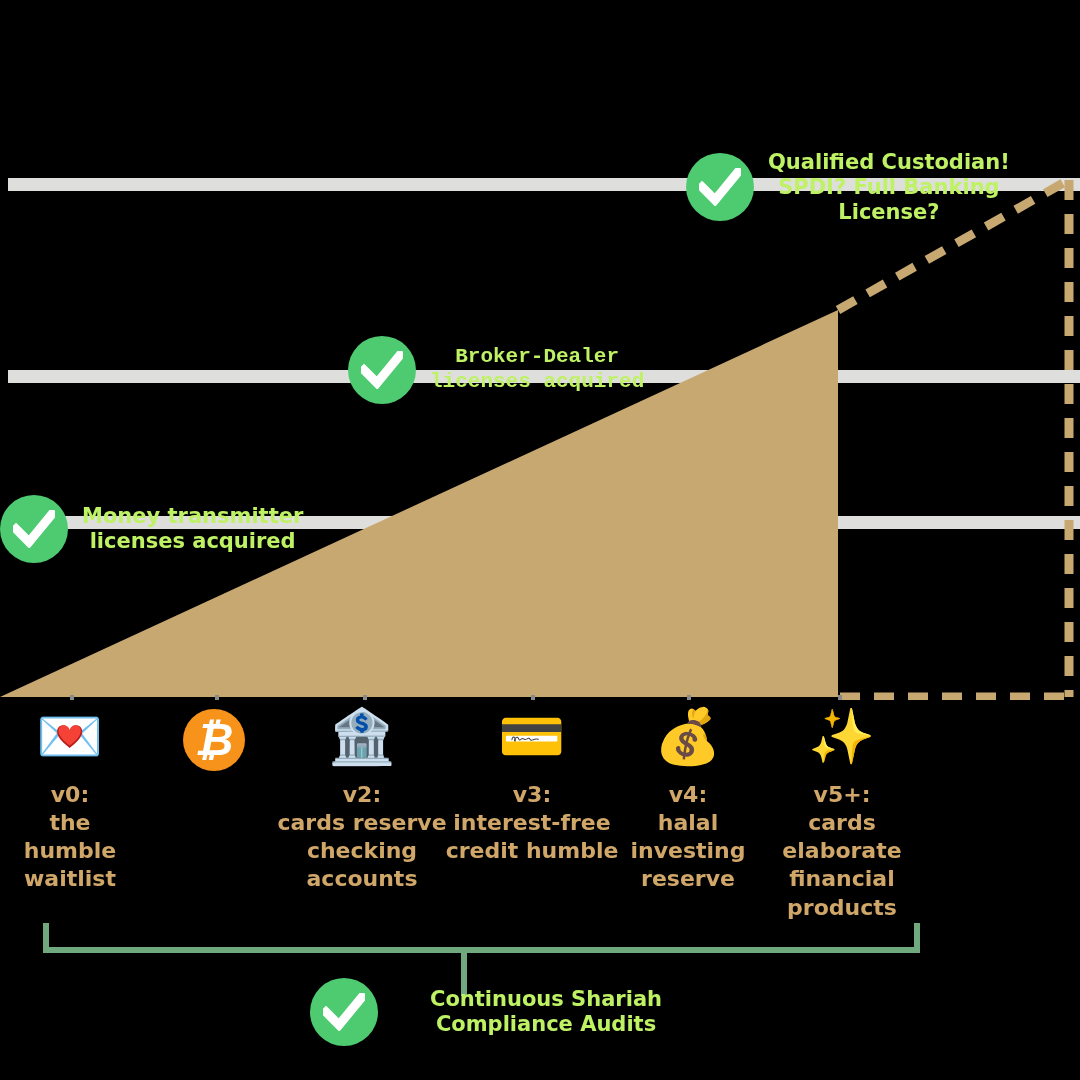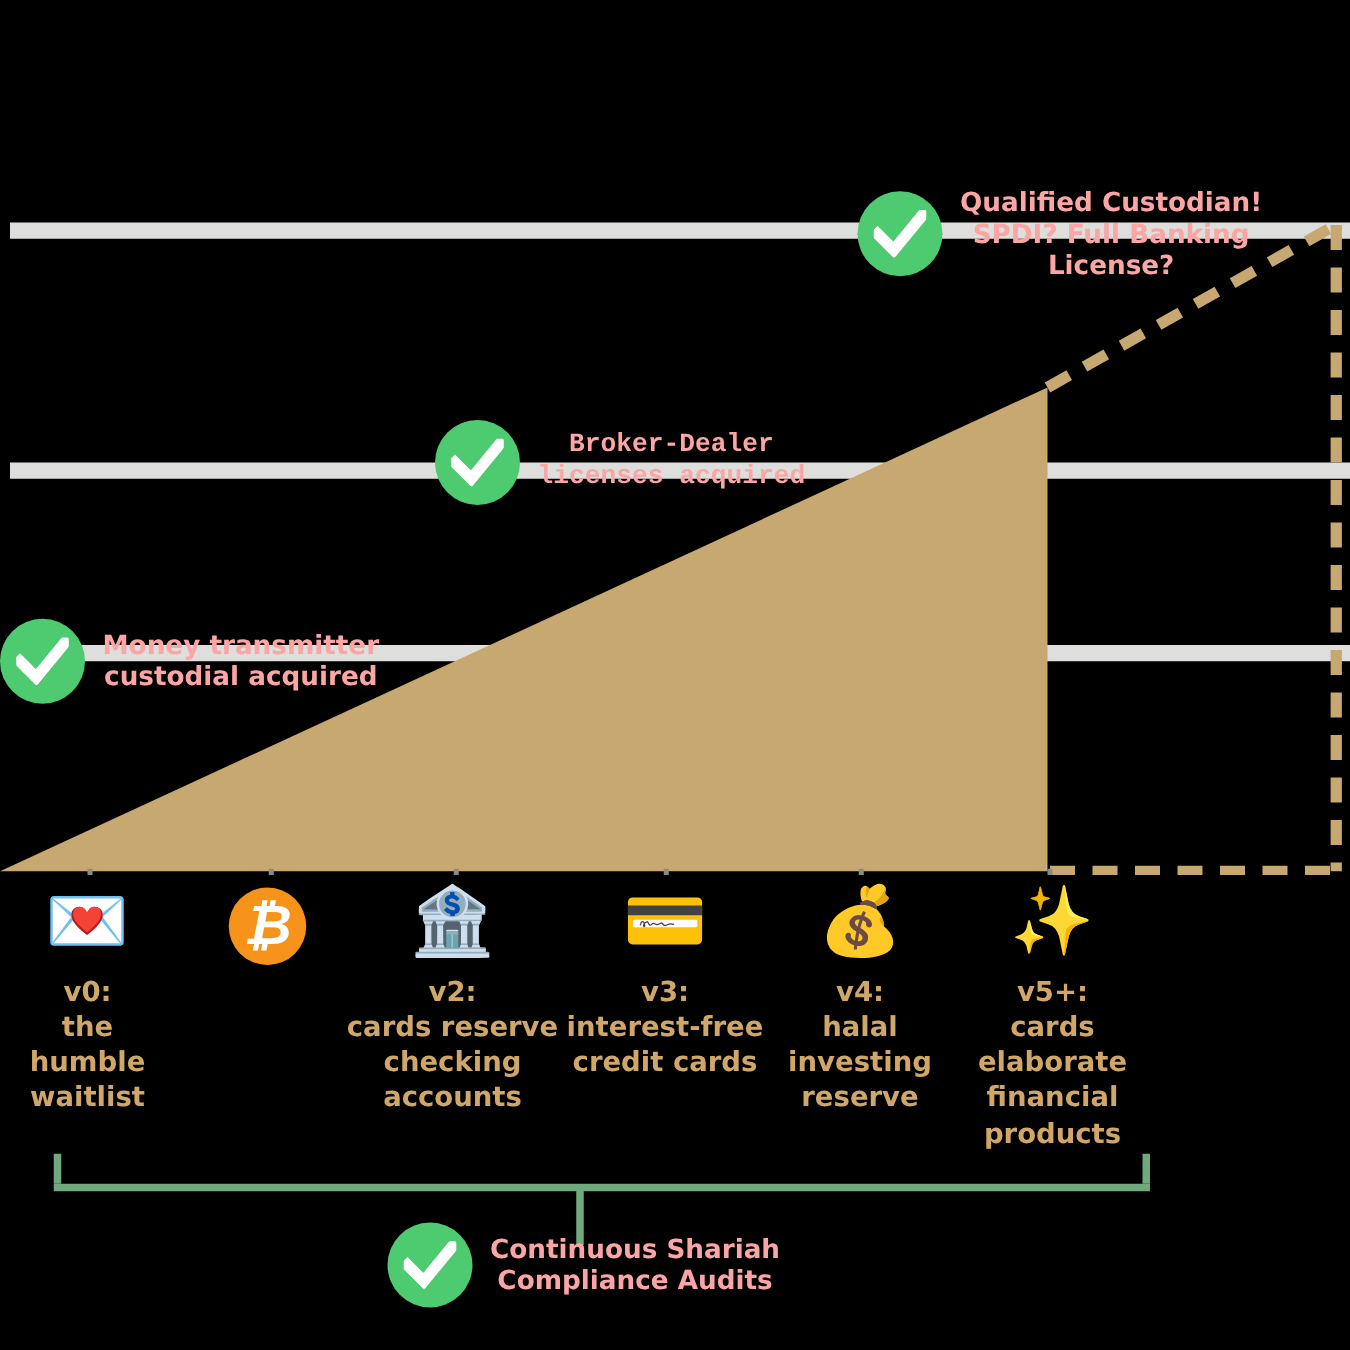--- a/index.html
+++ b/index.html
@@ -19,21 +19,21 @@
   .svg-layer{position:absolute;left:0;top:0;width:1080px;height:580px;}
 
   
   .milestone{position:absolute;display:flex;align-items:center;}
   .check{
     width:68px;height:68px;border-radius:50%;
     background:#4ecb71;flex:0 0 68px;position:relative;
   }
   .check svg{position:absolute;left:13px;top:15px;}
   .ms-text{
-    margin-left:14px;color:#fca5a5;
+    margin-left:14px;color:#bef264;
     font-weight:bold;font-size:21px;line-height:1.18;
     text-align:center;white-space:pre-line;
   }
 
   
   .cols{position:absolute;left:0;top:705px;width:1080px;height:230px;}
   .col{position:absolute;top:0;width:180px;text-align:center;}
   .col-icon{font-size:54px;line-height:64px;height:68px;}
   .col-label{
     margin-top:8px;color:#d0a768;font-weight:bold;
@@ -41,21 +41,21 @@
   }
 
   
   .bracket{position:absolute;left:43px;top:941px;width:877px;height:10px;}
   .bracket .bar{position:absolute;left:0;top:6px;width:100%;height:6px;background:#6fa97d;}
   .bracket .tickL,.bracket .tickR{position:absolute;top:-18px;width:6px;height:24px;background:#6fa97d;}
   .bracket .tickL{left:0;}
   .bracket .tickR{right:0;}
   .bracket .stem{position:absolute;left:418px;top:10px;width:6px;height:45px;background:#6fa97d;}
 
-  .footer{position:absolute;left:310px;top:978px;display:flex;align-items:center;}
+  .footer{position:absolute;left:310px;top:978px;display:flex;align-items:center;gap:38px;}
   .footer .check{width:68px;height:68px;flex:0 0 68px;}
   .footer .ms-text{font-size:21px;}
 </style>
 </head>
 <body>
 
 <div id="stage">
 
   <div class="plot">
 
@@ -104,21 +104,21 @@
 licenses acquired</span>
     </div>
 
     <div class="milestone" style="left:0px; top:375px;">
       <span class="check">
         <svg width="42" height="38" viewBox="0 0 42 38">
             <path d="M3 19 L16 32 L39 4" stroke="#fff" stroke-width="9" fill="none" stroke-linecap="square"></path>
           </svg>
       </span>
       <span class="ms-text">Money transmitter
-custodial acquired</span>
+licenses acquired</span>
     </div>
   </div>
 
   <div class="cols">
 
     <div class="col" style="left:-20px;">
       <div class="col-icon">💌</div>
       <div class="col-label">v0:
 the
 humble
@@ -136,21 +136,21 @@
       <div class="col-label">v2:
 cards reserve
 checking
 accounts</div>
     </div>
 
     <div class="col" style="left:442px;">
       <div class="col-icon">💳</div>
       <div class="col-label">v3:
 interest-free
-credit cards</div>
+credit humble</div>
     </div>
 
     <div class="col" style="left:598px;">
       <div class="col-icon">💰</div>
       <div class="col-label">v4:
 halal
 investing
 reserve</div>
     </div>
 

